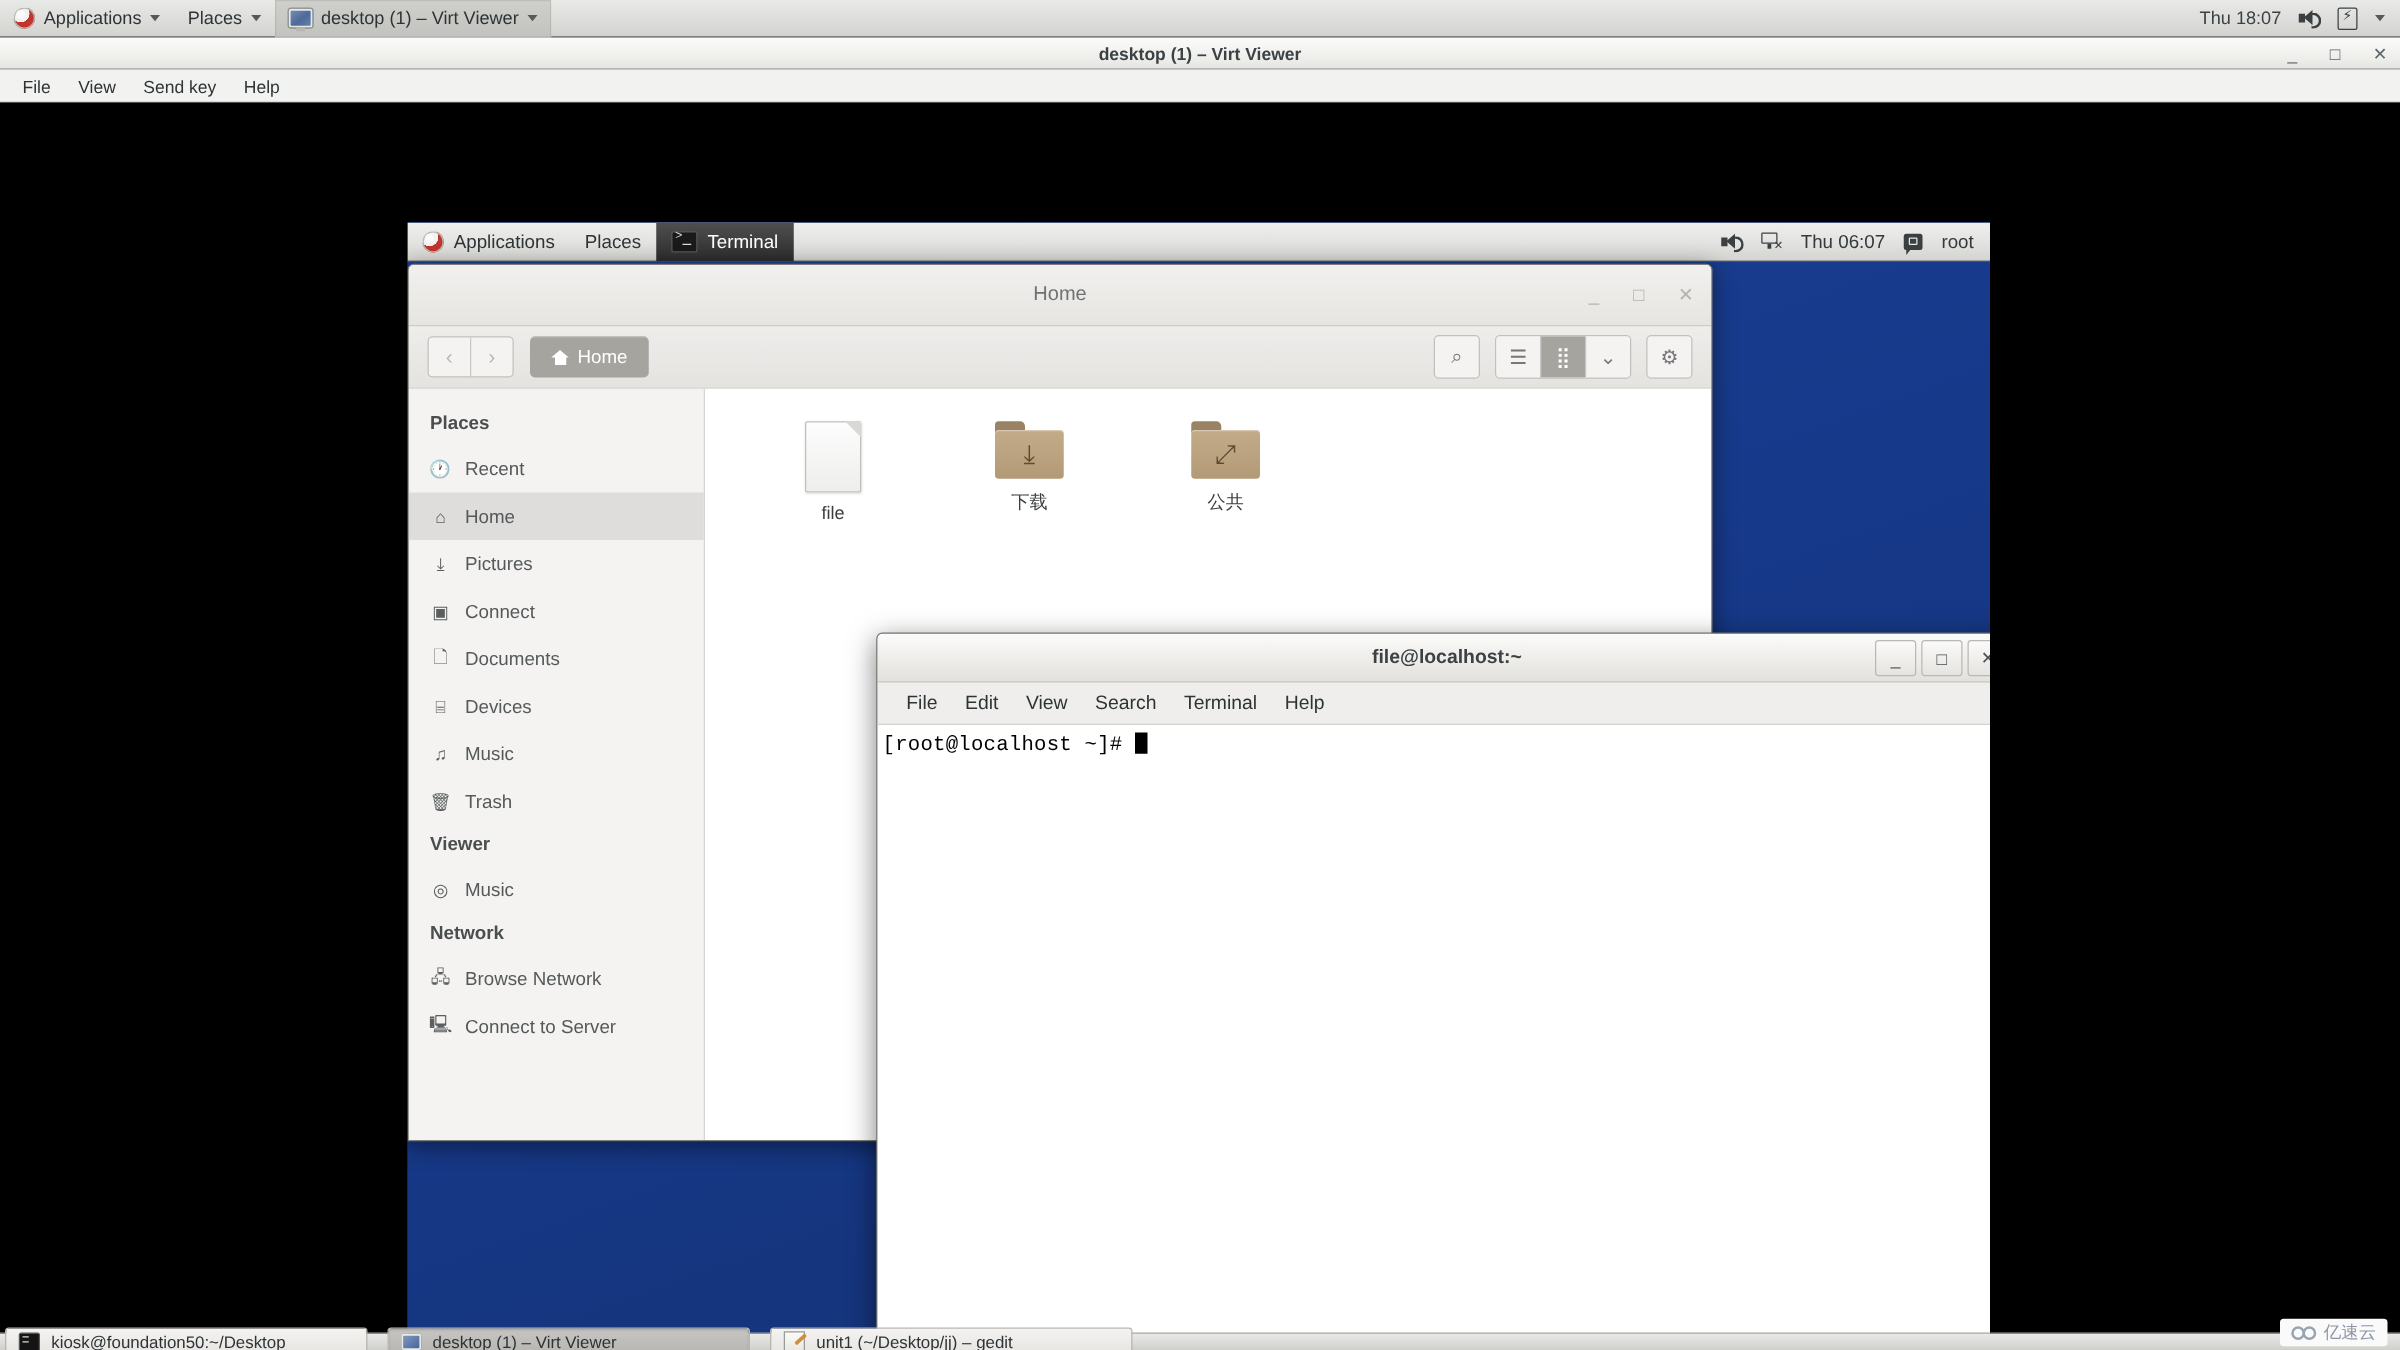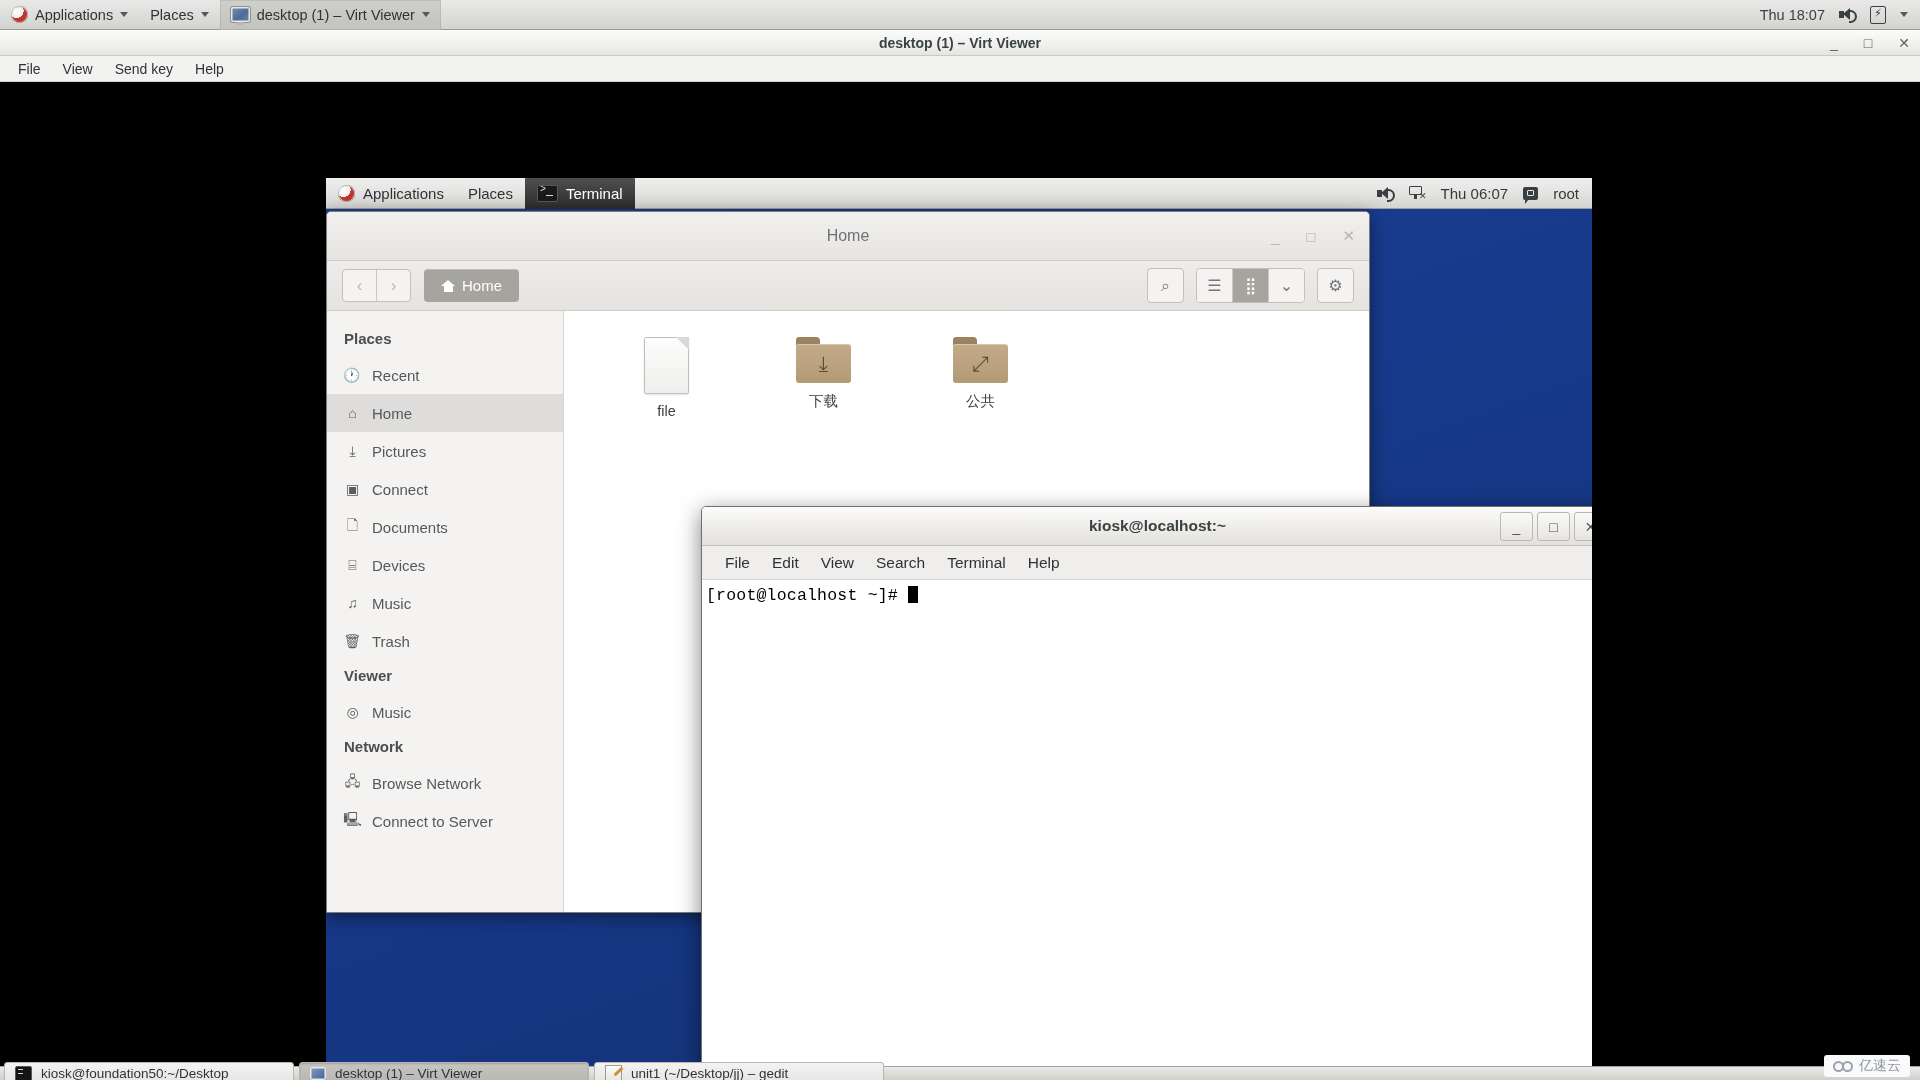--- a/index.html
+++ b/index.html
@@ -201,21 +201,21 @@
     background:linear-gradient(to bottom,#eeedeb,#dededb 60%,#d2d2cf);
     border-top:1px solid #9d9d99;display:flex;align-items:center;box-sizing:border-box;
     padding:0 8px;gap:6px;
   }
 
   
   .host-taskbar{
     position:absolute;left:0;bottom:0;width:1920px;height:14px;
     background:linear-gradient(to bottom,#e9e9e7,#dadad7 60%,#cfcfcc);
     border-top:1px solid #a3a39f;display:flex;align-items:center;
-    padding:0 4px;gap:5px;box-sizing:border-box;
+    padding:0 4px;gap:16px;box-sizing:border-box;
   }
   .htk{
     height:24px;display:flex;align-items:center;gap:9px;padding:0 10px;
     border:1px solid #b6b5b1;border-radius:3px;font-size:13.5px;color:#2e3436;
     background:linear-gradient(to bottom,#f4f3f1,#e4e3e0);width:290px;box-sizing:border-box;
   }
   .htk.active{background:linear-gradient(to bottom,#c6c5c1,#b5b4b0);box-shadow:inset 0 1px 2px rgba(0,0,0,.18);}
   .htk-term{width:15px;height:14px;background:#141414;border:1px solid #55555a;border-radius:2px;flex:none;position:relative;}
   .htk-term::after{content:"";position:absolute;left:2px;top:2px;width:5px;height:1.5px;background:#d9d9d9;box-shadow:0 4px 0 #d9d9d9;}
   .htk-vv{width:16px;height:13px;border-radius:2px;background:linear-gradient(140deg,#88a0c4,#3f6096);box-shadow:inset 0 0 0 1.5px #e9e9e6;flex:none;}
@@ -416,21 +416,21 @@
                 </div>
                 <div class="lbl">公共</div>
               </div>
             </div>
           </div>
         </div>
       </div>
 
       <div class="term-win">
         <div class="term-title">
-          <span class="t">kiosk@localhost:~</span>
+          <span class="t">file@localhost:~</span>
           <span class="twb">
             <span>_</span>
             <span>□</span>
             <span>✕</span>
           </span>
         </div>
         <div class="term-menu">
           <span class="mi">File</span>
           <span class="mi">Edit</span>
           <span class="mi">View</span>

